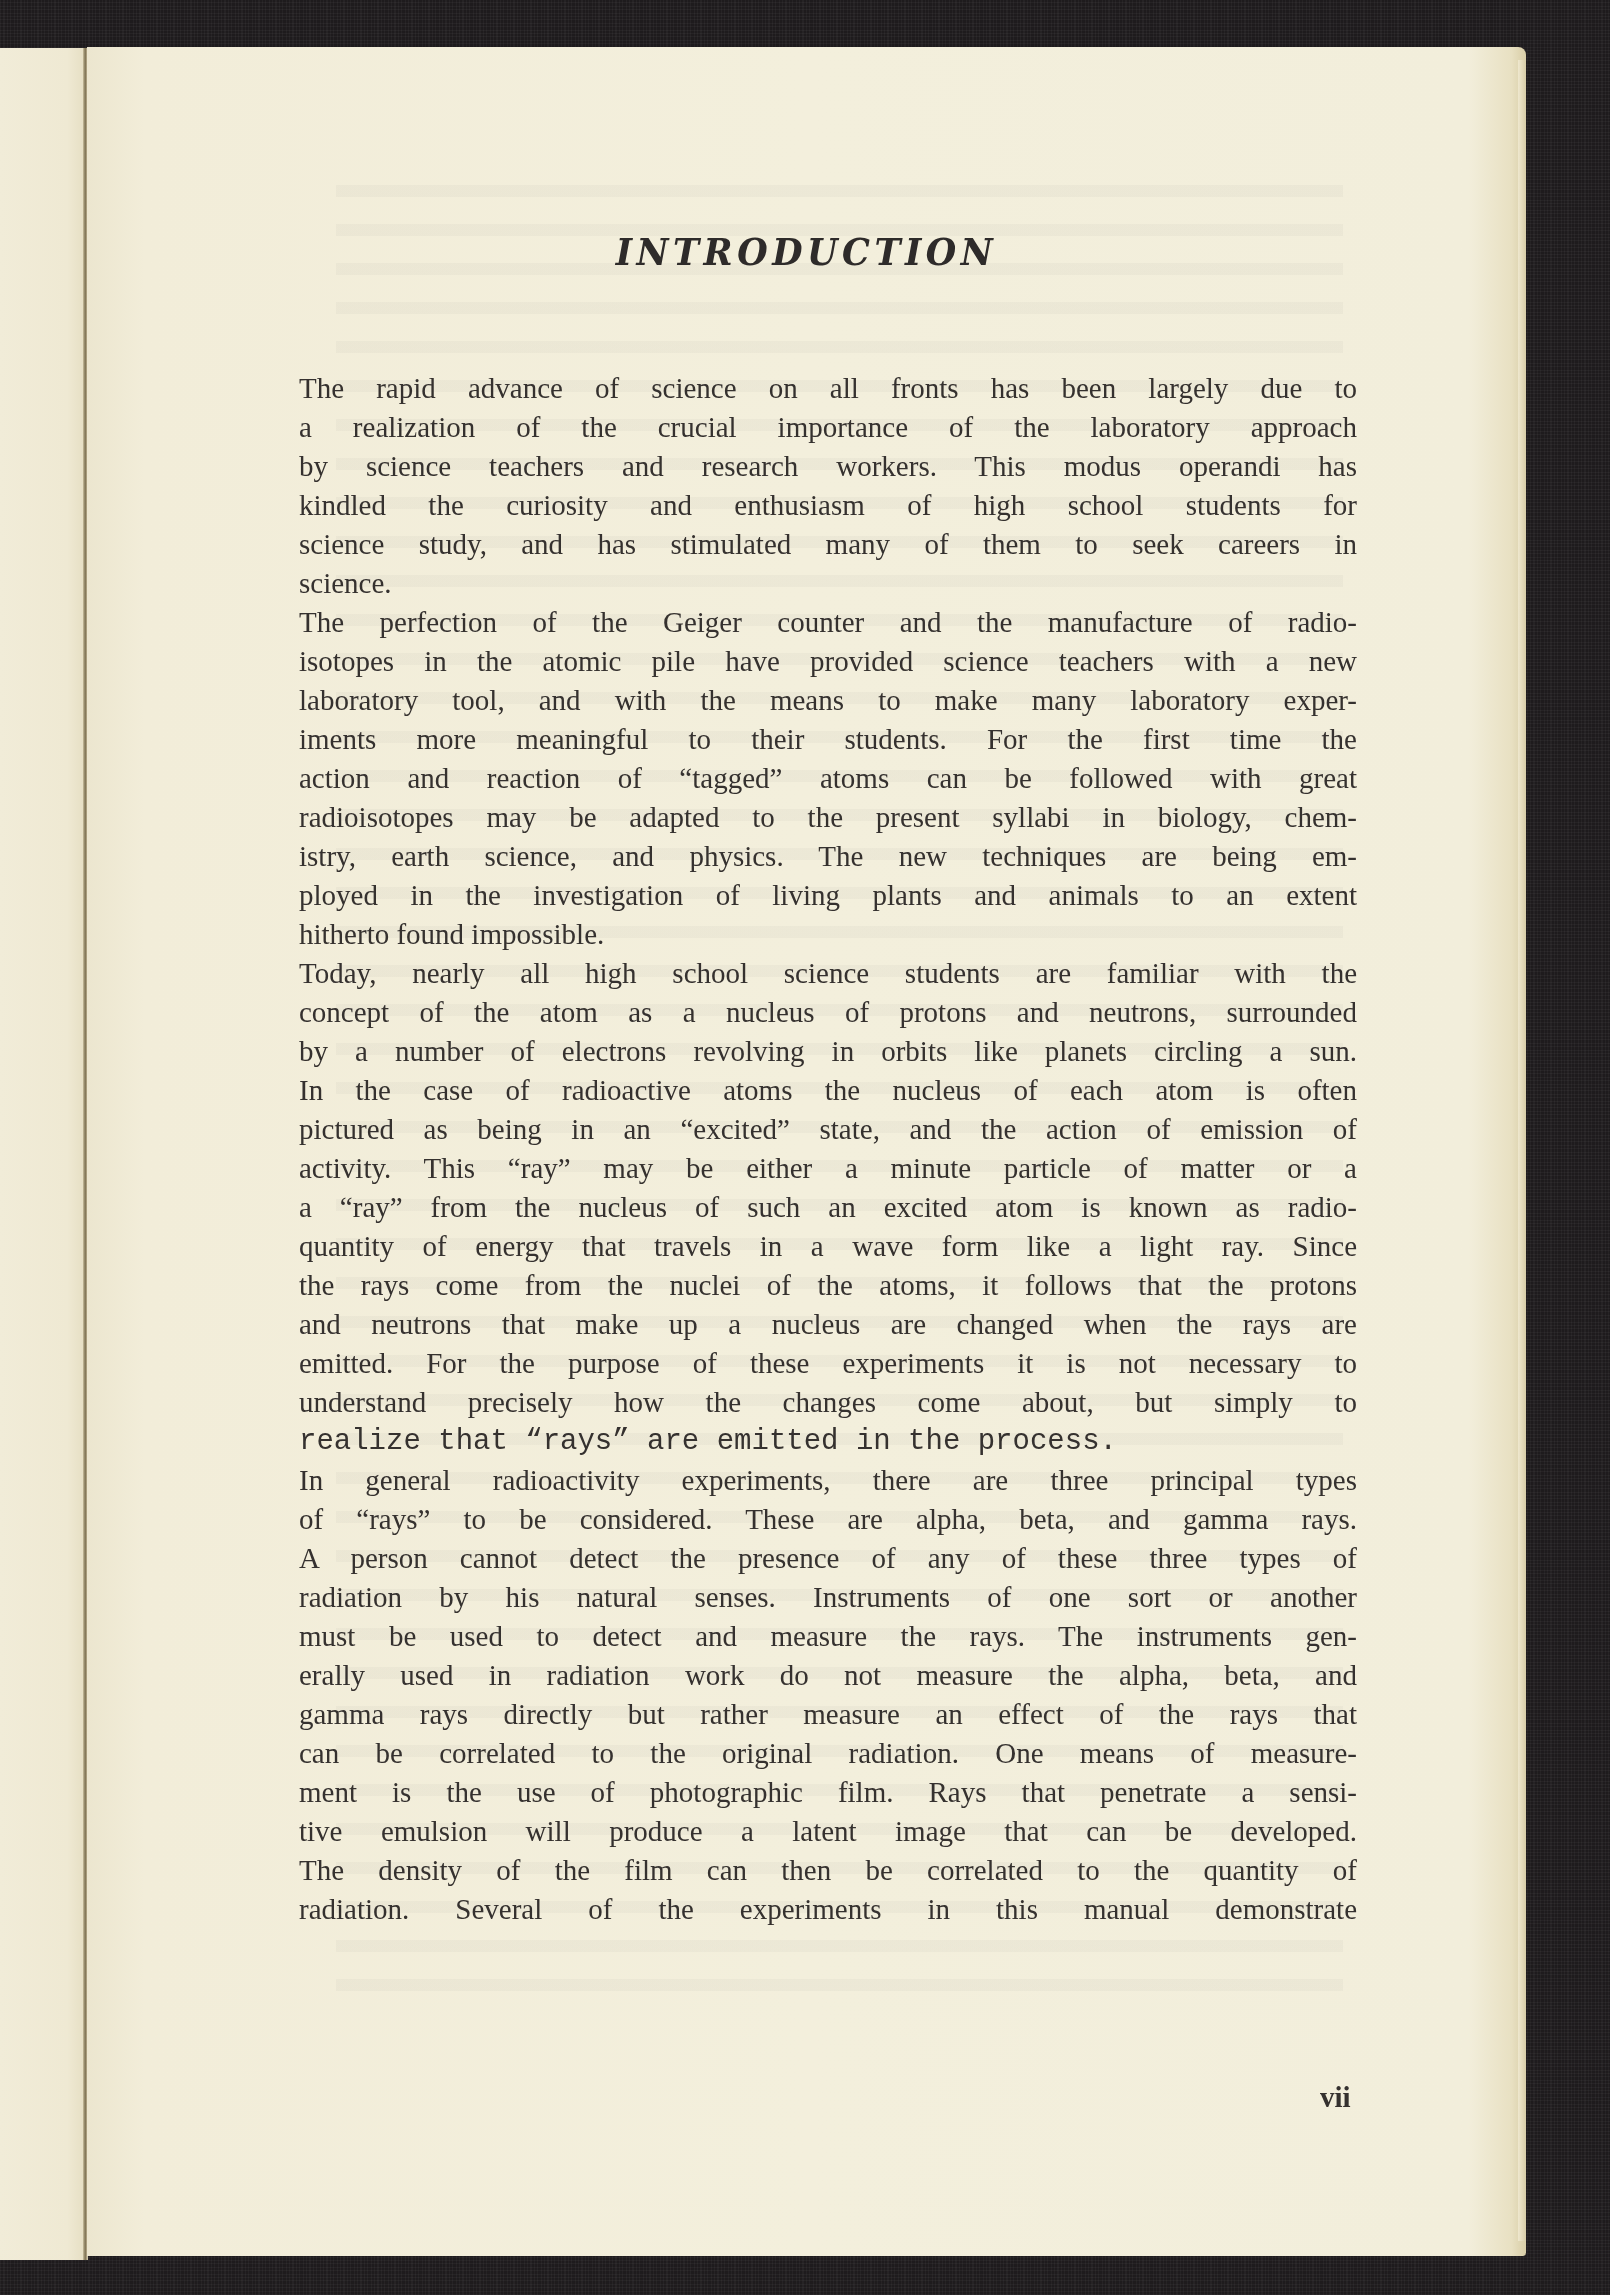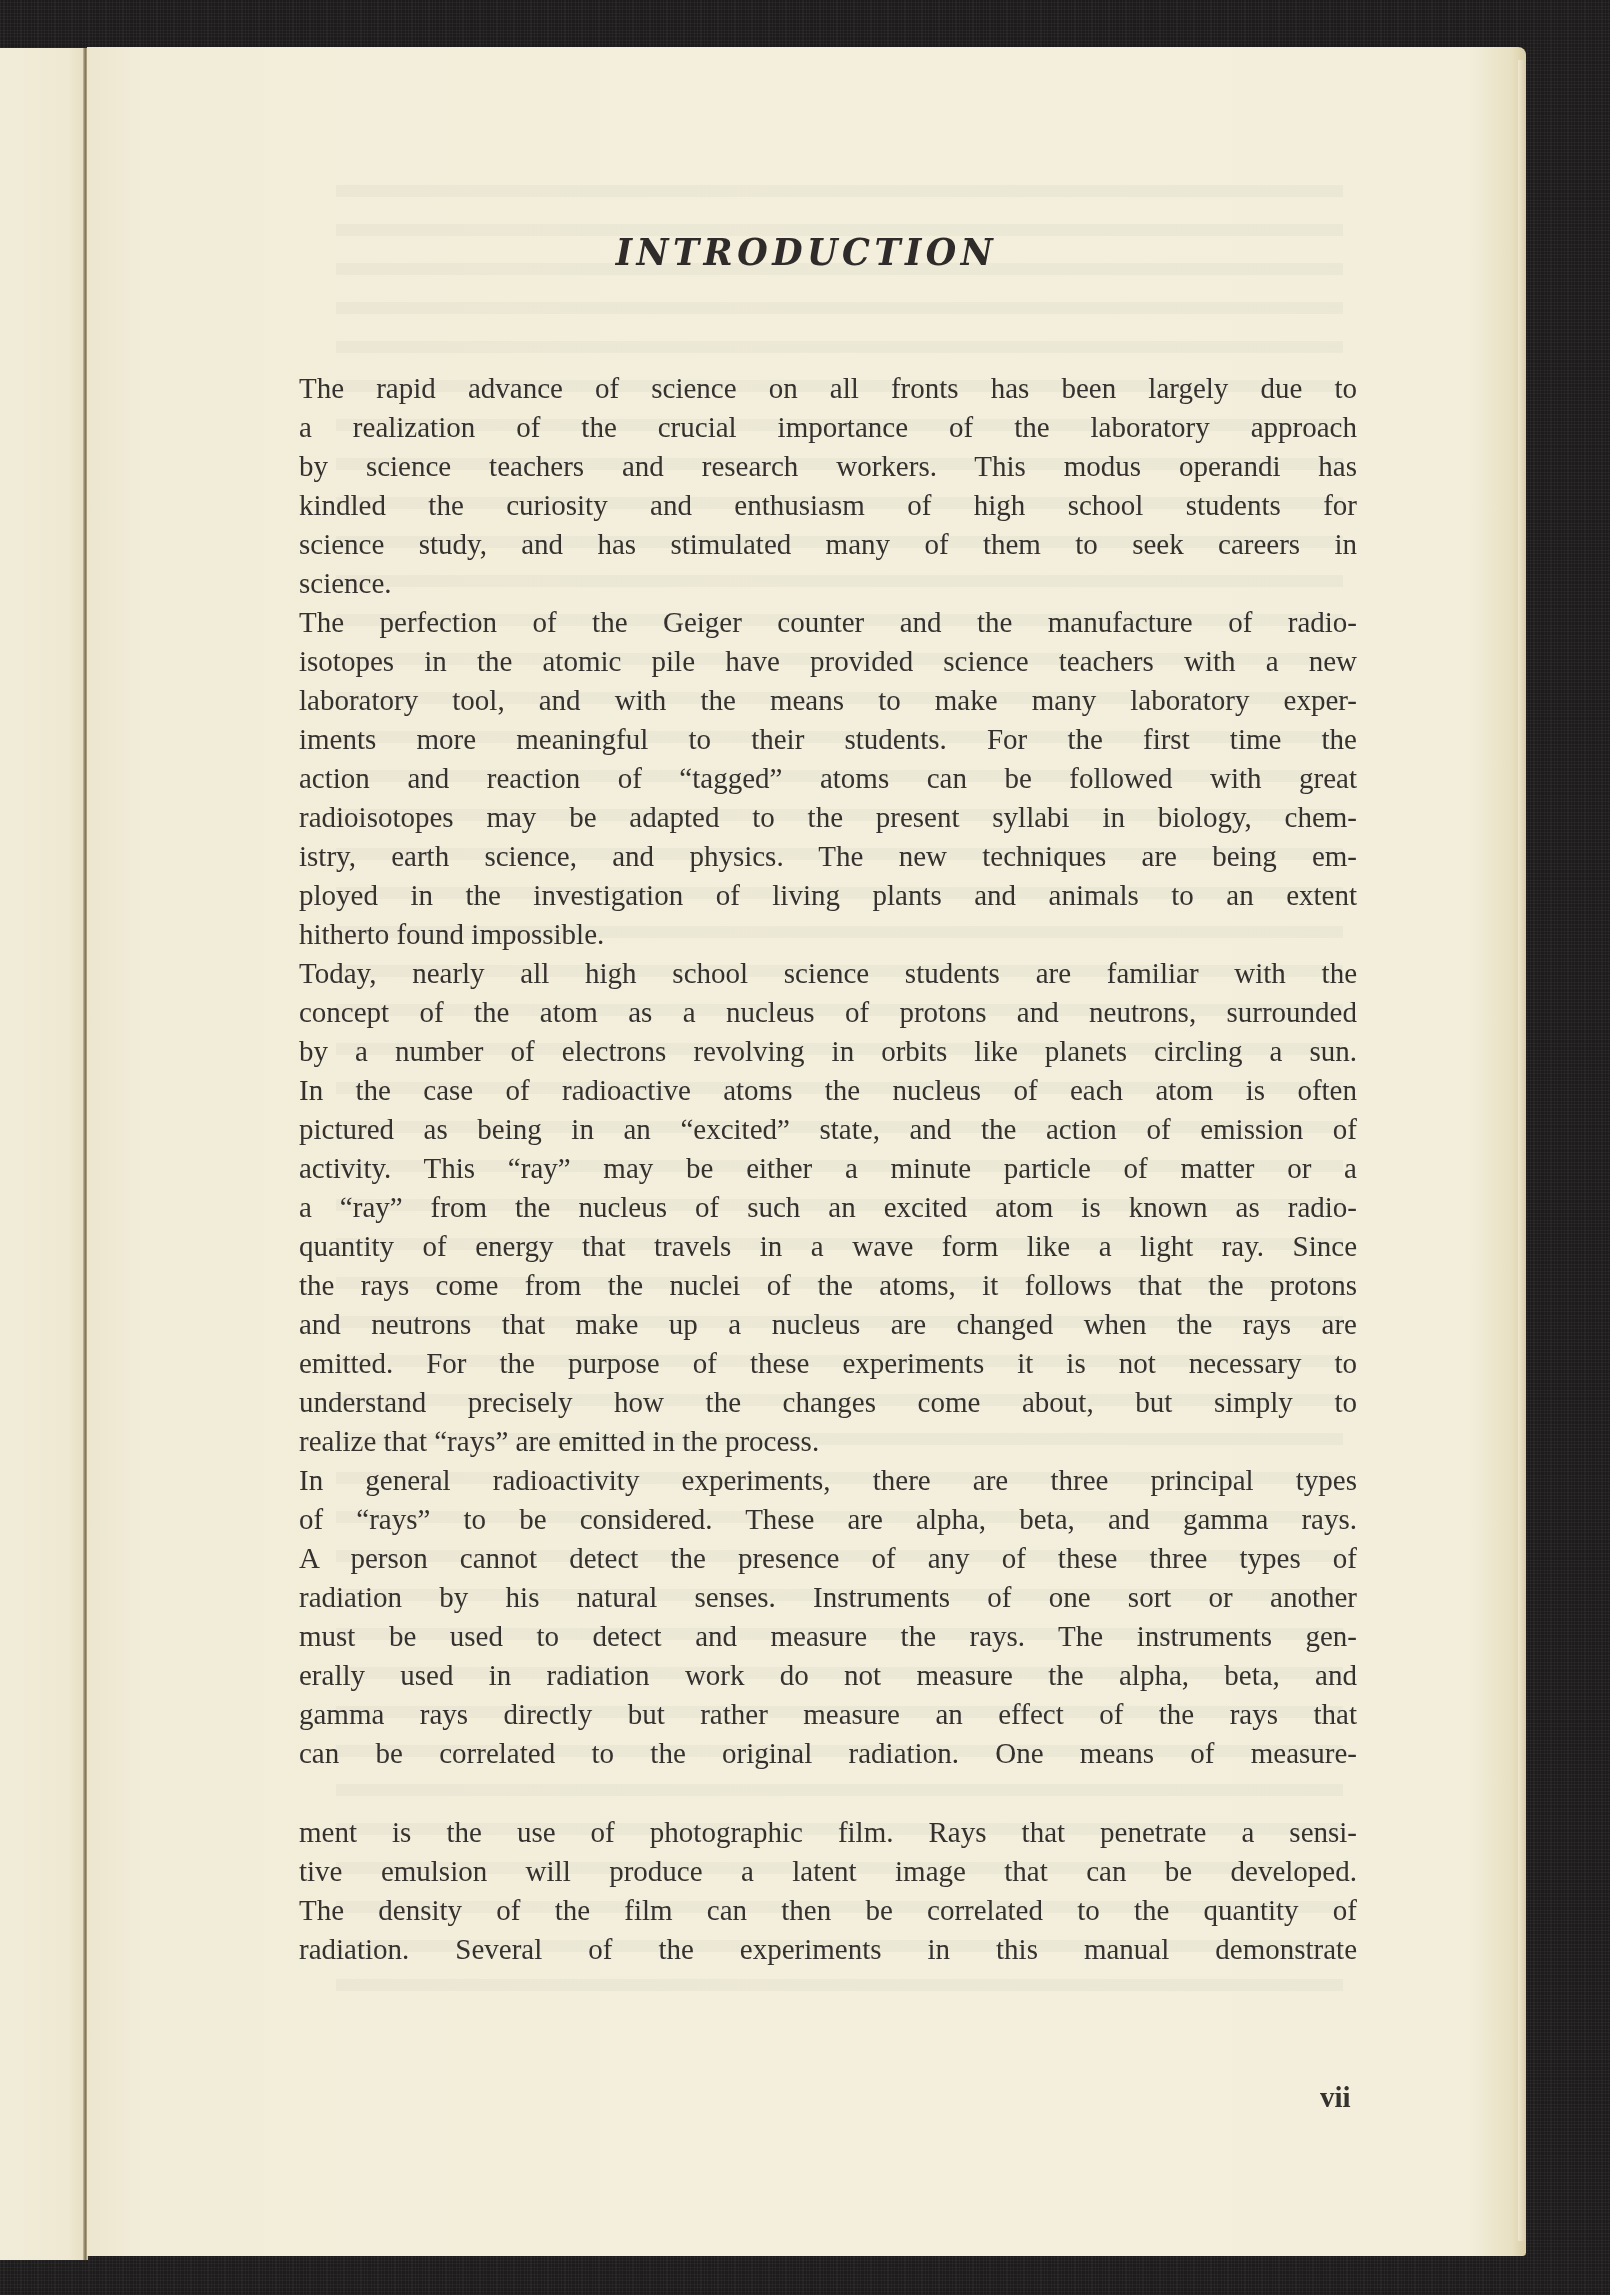--- a/index.html
+++ b/index.html
@@ -162,33 +162,33 @@
     <span class="line" style="width: 1058px;">by a number of electrons revolving in orbits like planets circling a sun.</span>
     <span class="line" style="width: 1058px;">In the case of radioactive atoms the nucleus of each atom is often</span>
     <span class="line" style="width: 1058px;">pictured as being in an “excited” state, and the action of emission of</span>
     <span class="line" style="width: 1058px;">activity. This “ray” may be either a minute particle of matter or a</span>
     <span class="line" style="width: 1058px;">a “ray” from the nucleus of such an excited atom is known as radio-</span>
     <span class="line" style="width: 1058px;">quantity of energy that travels in a wave form like a light ray. Since</span>
     <span class="line" style="width: 1058px;">the rays come from the nuclei of the atoms, it follows that the protons</span>
     <span class="line" style="width: 1058px;">and neutrons that make up a nucleus are changed when the rays are</span>
     <span class="line" style="width: 1058px;">emitted. For the purpose of these experiments it is not necessary to</span>
     <span class="line" style="width: 1058px;">understand precisely how the changes come about, but simply to</span>
-    <span class="line last" style="width: 1058px;">realize that “rays” are emitted in the process.</span>
+    <span class="line last" style="width: 1058px; font-family: Liberation Mono, monospace;">realize that “rays” are emitted in the process.</span>
   </div>
 
   <div class="para">
     <span class="line first" style="padding-left: 0px; text-indent: 0px; width: 1058px;">In general radioactivity experiments, there are three principal types</span>
     <span class="line" style="width: 1058px;">of “rays” to be considered. These are alpha, beta, and gamma rays.</span>
     <span class="line" style="width: 1058px;">A person cannot detect the presence of any of these three types of</span>
     <span class="line" style="width: 1058px;">radiation by his natural senses. Instruments of one sort or another</span>
     <span class="line" style="width: 1058px;">must be used to detect and measure the rays. The instruments gen-</span>
     <span class="line" style="width: 1058px;">erally used in radiation work do not measure the alpha, beta, and</span>
     <span class="line" style="width: 1058px;">gamma rays directly but rather measure an effect of the rays that</span>
     <span class="line" style="width: 1058px;">can be correlated to the original radiation. One means of measure-</span>
-    <span class="line" style="width: 1058px; margin-top: 40px;">ment is the use of photographic film. Rays that penetrate a sensi-</span>
+    <span class="line" style="width: 1058px;">ment is the use of photographic film. Rays that penetrate a sensi-</span>
     <span class="line" style="width: 1058px;">tive emulsion will produce a latent image that can be developed.</span>
     <span class="line" style="width: 1058px;">The density of the film can then be correlated to the quantity of</span>
     <span class="line" style="width: 1058px;">radiation. Several of the experiments in this manual demonstrate</span>
   </div>
 </div>
 
 <div class="page-number">vii</div>
 
 
 </body></html>

